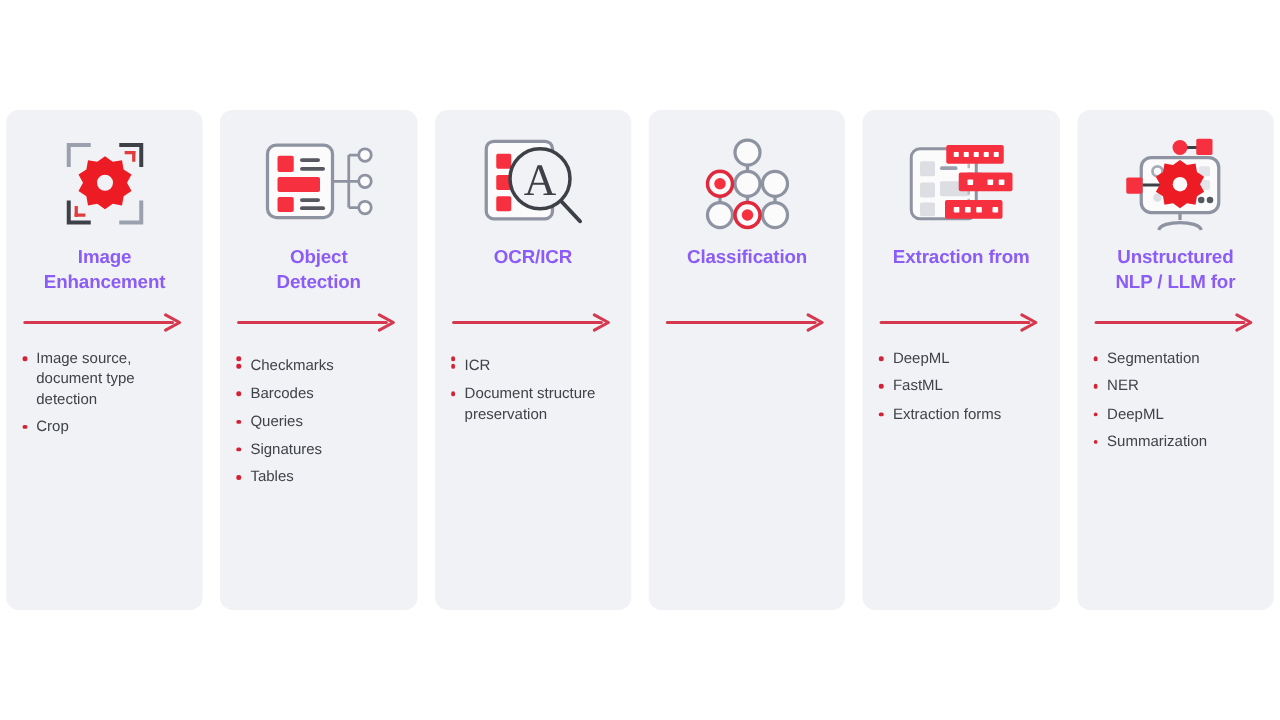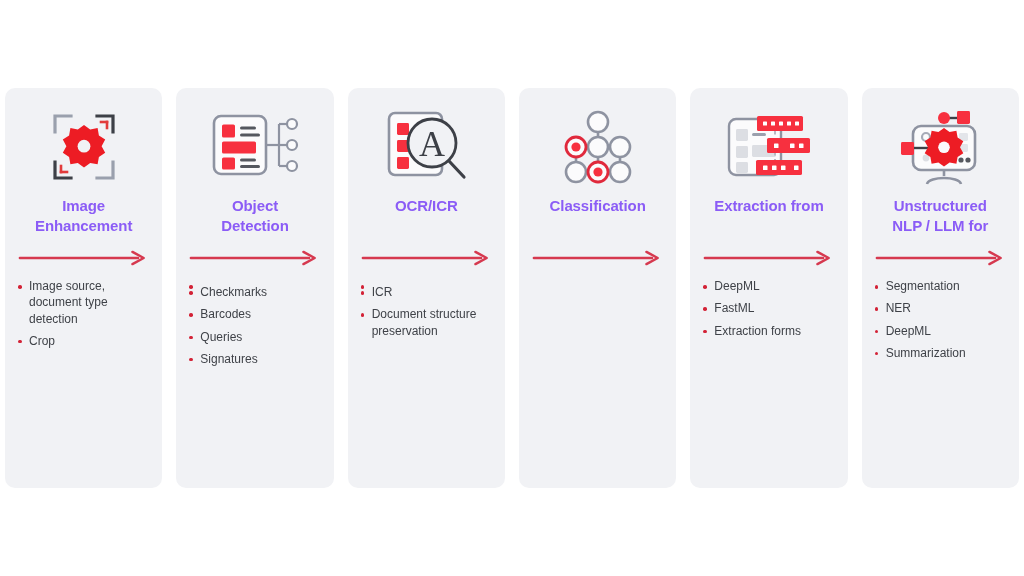--- a/index.html
+++ b/index.html
@@ -169,20 +169,21 @@
     <path d="M2 8 H128" stroke="#d6394f" stroke-width="2.6" fill="none" stroke-linecap="round"></path>
     <path d="M122 1.5 L134 8 L122 14.5" stroke="#d6394f" stroke-width="2.6" fill="none" stroke-linecap="round" stroke-linejoin="round"></path>
   </svg>
         </div>
         <ul class="bullets">
           <li><span class="dot"></span></li>
           <li><span class="dot"></span><span>Checkmarks</span></li>
           <li><span class="dot"></span><span>Barcodes</span></li>
           <li><span class="dot"></span><span>Queries</span></li>
           <li><span class="dot"></span><span>Signatures</span></li>
+          <li><span class="dot"></span><span>Tables</span></li>
         </ul>
       </div>
       <div class="stage-card">
         <div class="icon-wrap">
     <svg width="88" height="80" viewBox="0 0 88 80">
       <rect x="7" y="6" width="53" height="62" rx="6" fill="#fbfbfc" stroke="#8e93a1" stroke-width="2.6"></rect>
       <rect x="15" y="16" width="12" height="12" rx="1.4" fill="#f7303f"></rect>
       <rect x="15" y="33" width="12" height="12" rx="1.4" fill="#f7303f"></rect>
       <rect x="15" y="50" width="12" height="12" rx="1.4" fill="#f7303f"></rect>
       <circle cx="50" cy="36" r="24" fill="#f1f2f5" stroke="#3d4047" stroke-width="2.8"></circle>

